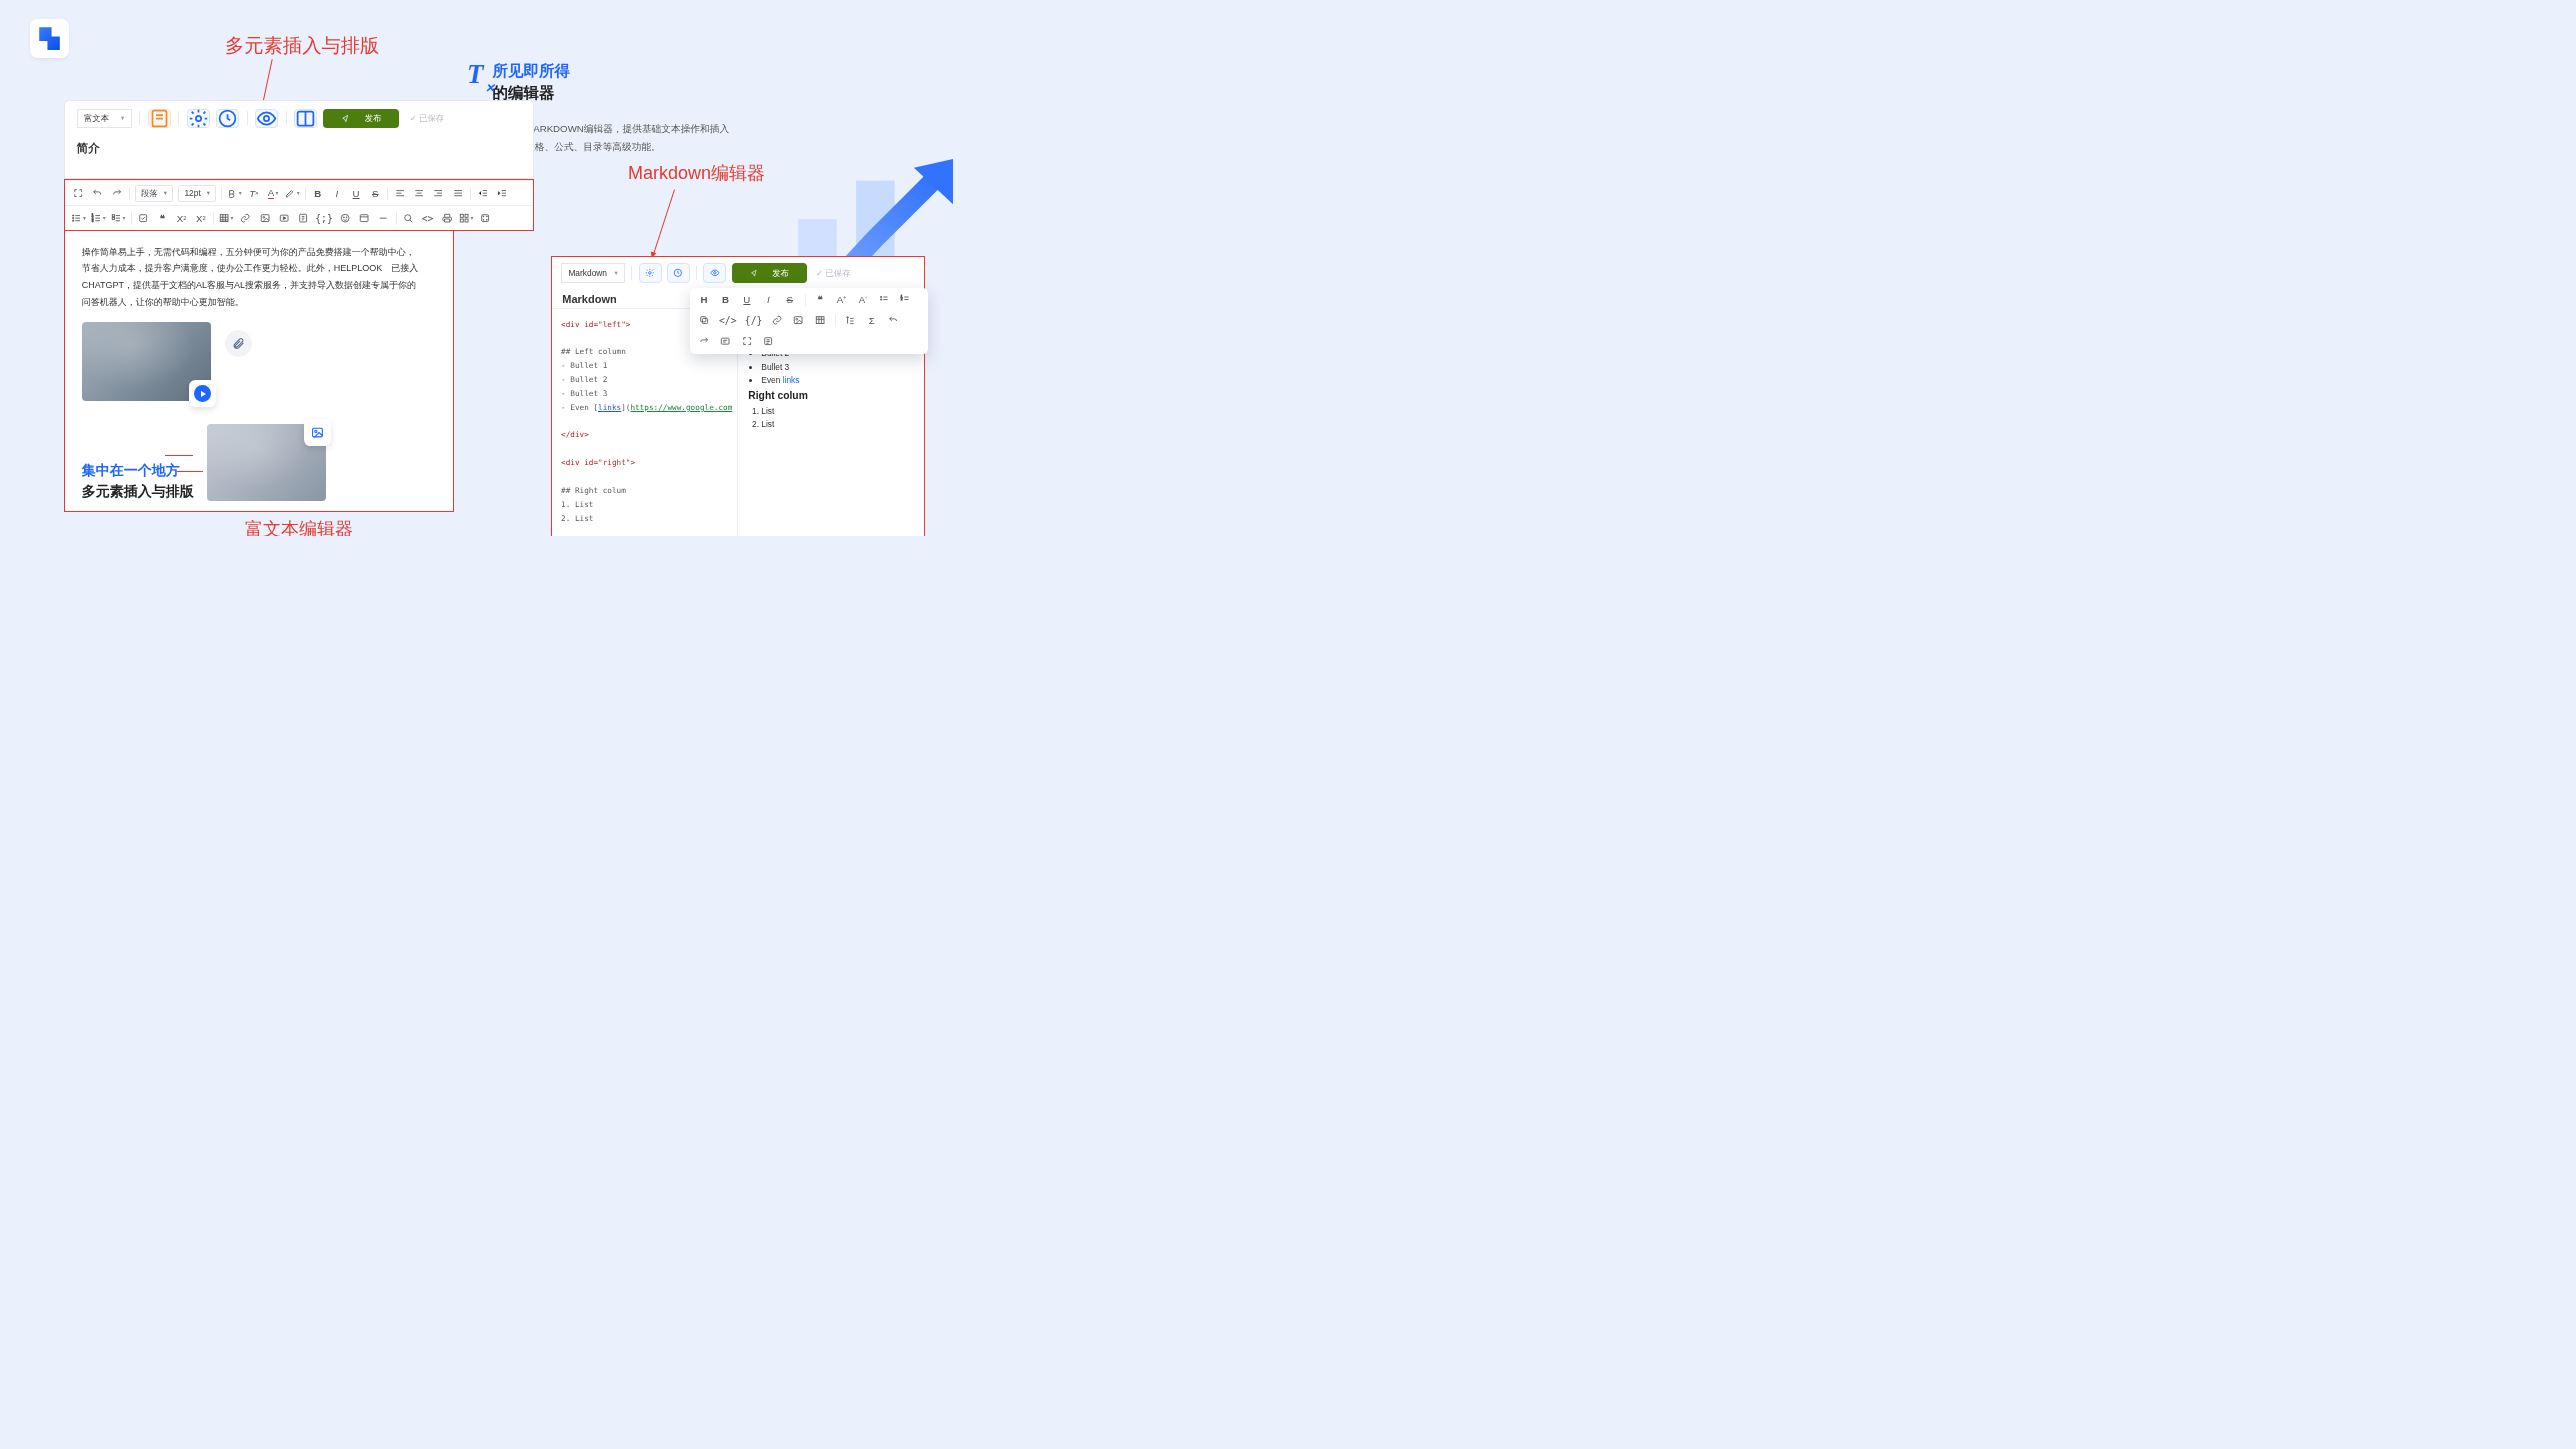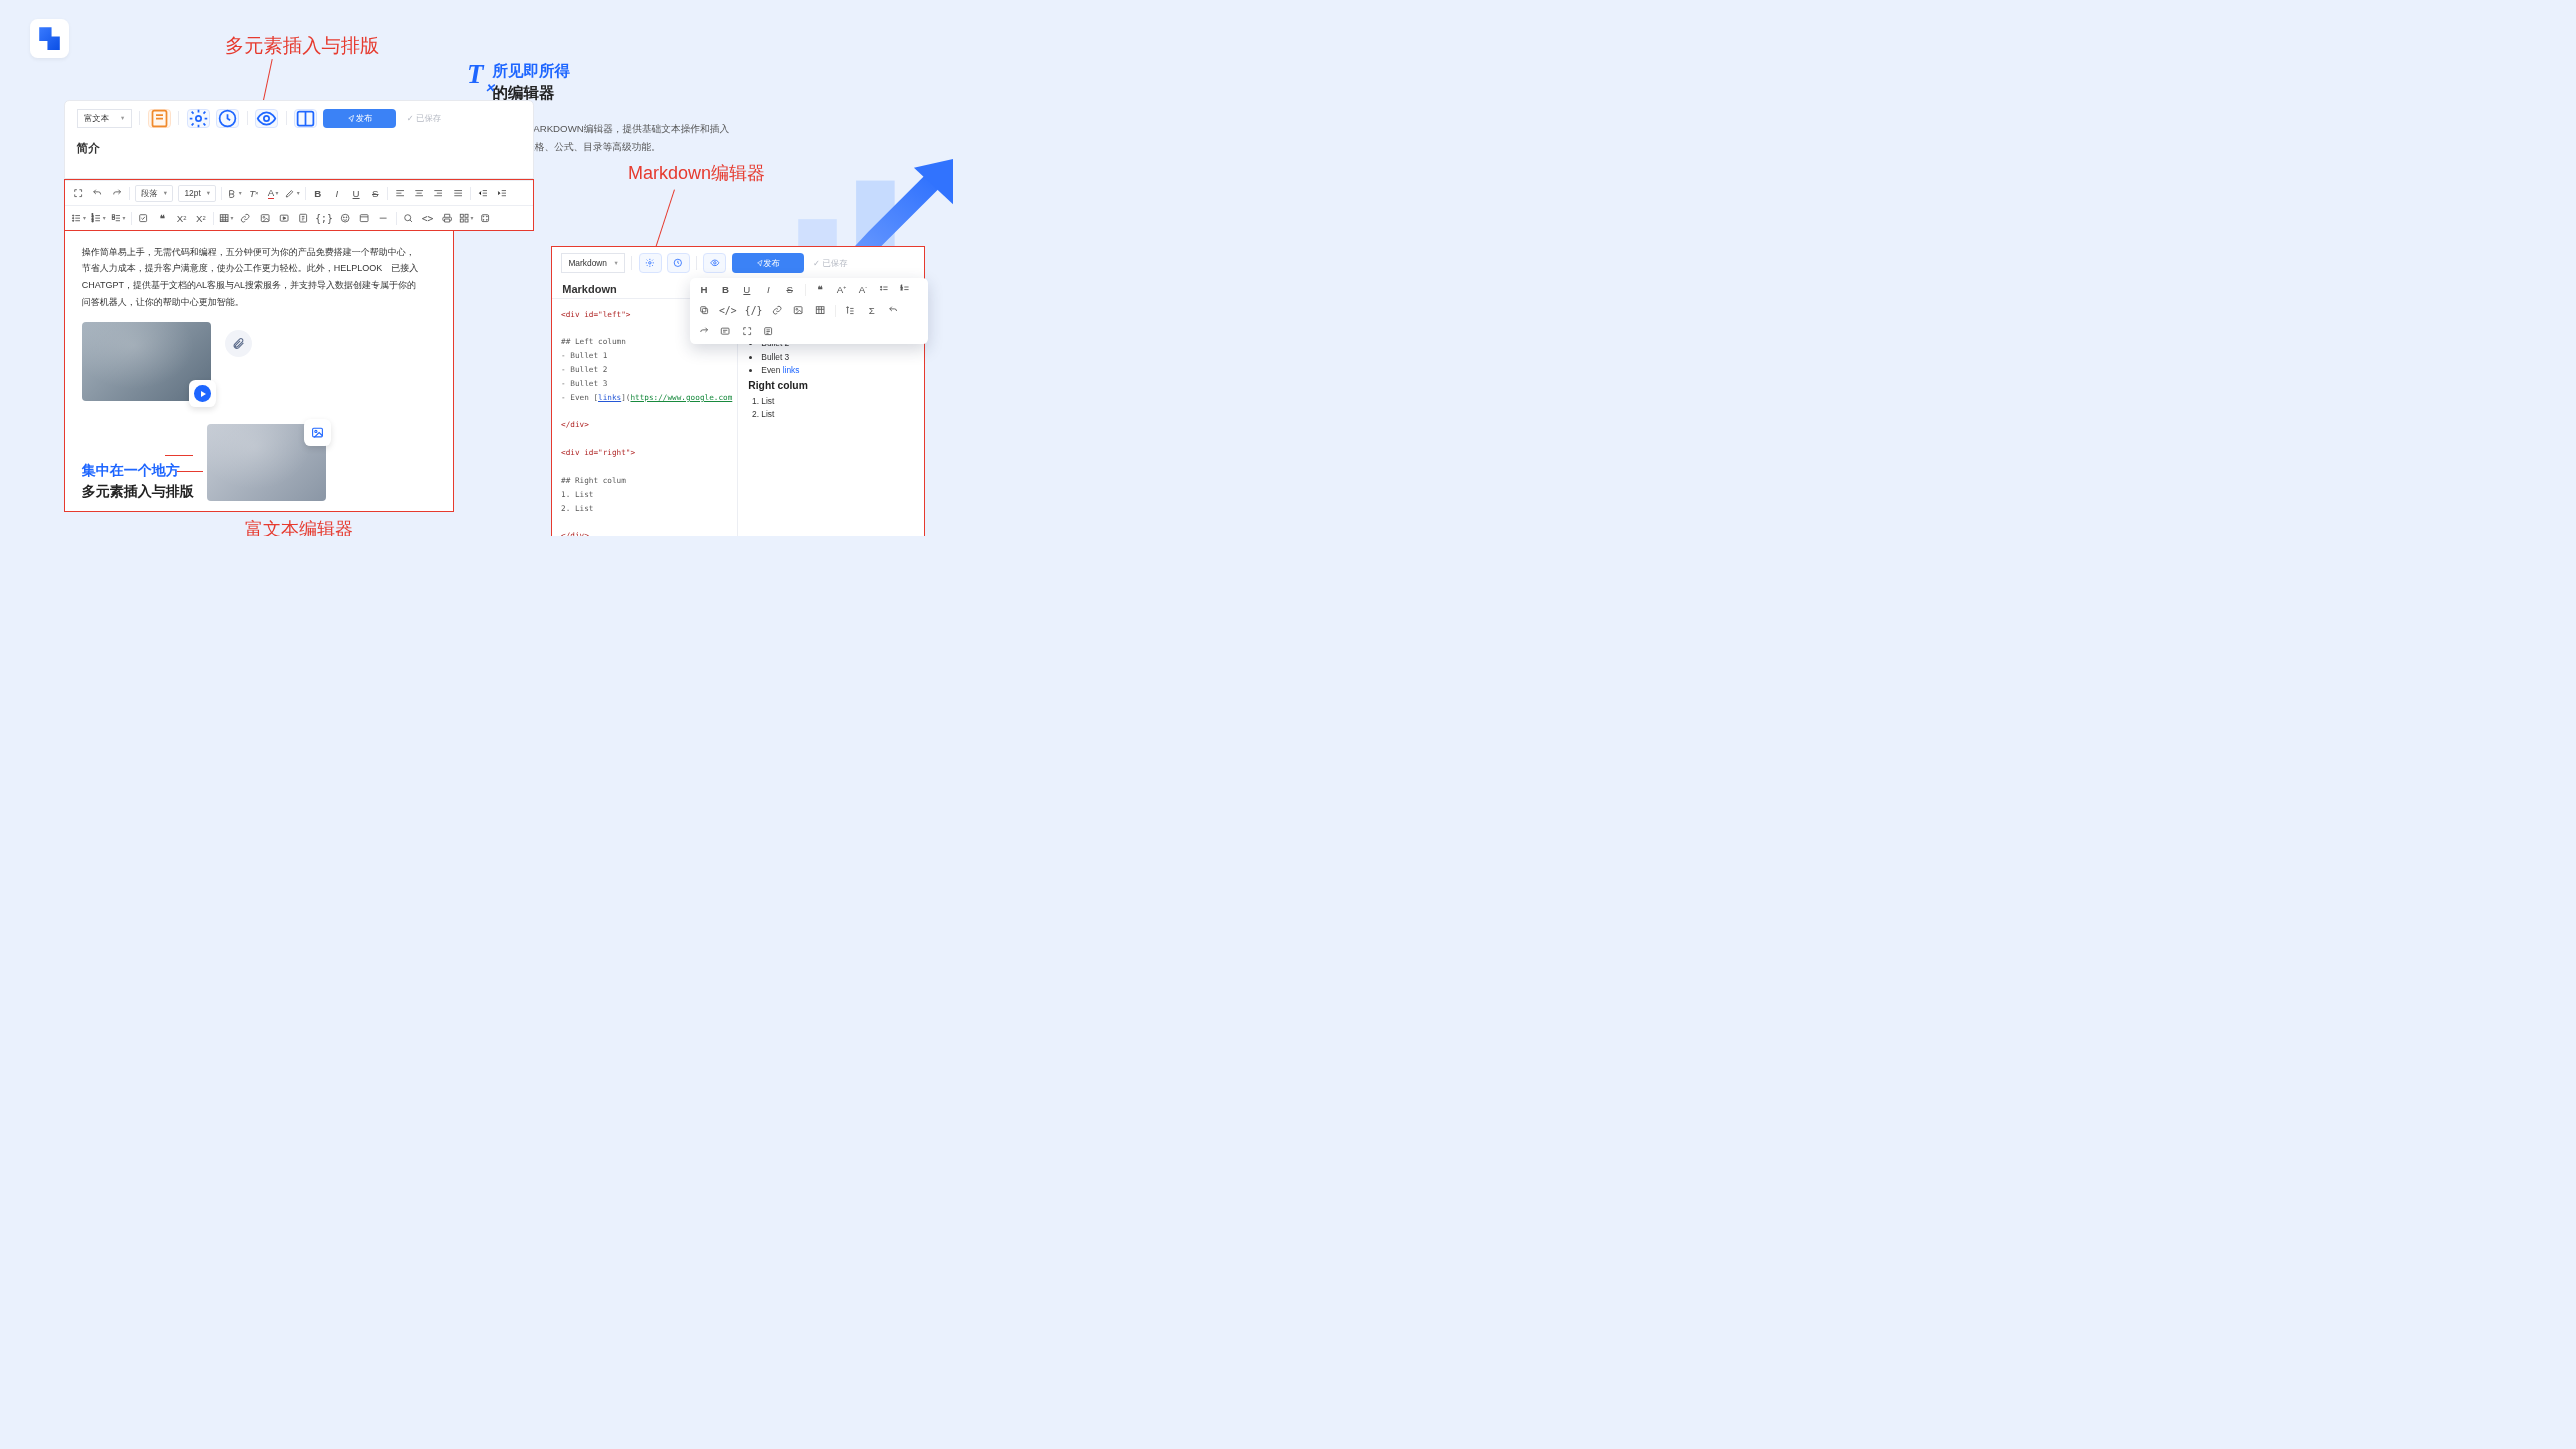--- a/index.html
+++ b/index.html
@@ -112,22 +112,22 @@
   }
   .select .chev{color:#999;font-size:6.4px;}
   .iconbtn{
     width:23px;height:19.3px;border:0.6px solid #d8e4ff;border-radius:3.9px;
     background:#f4f8ff;color:#1e66ff;display:flex;align-items:center;justify-content:center;
     font-size:9.7px;
   }
   .iconbtn.orange{border-color:#ffe1c9;background:#fff7ef;color:#f08a2c;}
   .sep{width:0.6px;height:14px;background:#e8eaf0;margin:0 1.3px;}
   .publish{
-    height:19.3px;padding:0 24px;border-radius:3.9px;border:none;
-    background:#3b82f6;color:#fff;font-size:8.4px;display:flex;align-items:center;gap:0;
+    height:19.3px;padding:0 18px;border-radius:3.9px;border:none;
+    background:#4d7c0f;color:#fff;font-size:8.4px;display:flex;align-items:center;gap:15px;
   }
   .saved{color:#b5b9c3;font-size:8.4px;margin-left:3.9px;}
   .doc-title{
     margin-top:13px;font-weight:600;font-size:11.6px;color:#333;padding-bottom:22px;
   }
 
   .toolbar-red-box{
     border:1.3px solid #e63a2e;
   }
   .toolbar{
@@ -182,21 +182,21 @@
 
   .footnote{margin-top:7.7px;color:#555;font-size:9.7px;line-height:1.95;}
   .callout-rte{
     text-align:center;color:#e63a2e;font-size:18px;font-weight:500;margin-top:5.2px;
   }
   .strike-seg{position:absolute;top:455px;left:165px;width:28px;height:1.3px;background:#e63a2e;}
   .strike-seg2{position:absolute;top:471px;left:177px;width:26px;height:1.3px;background:#e63a2e;}
 
   
   .md-wrap{
-    position:absolute;top:246px;left:551px;width:374px;
+    position:absolute;top:256px;left:551px;width:374px;
     border:1.3px solid #e63a2e;background:#fff;
   }
   .md-top{padding:6.4px 9px 0 9px;}
   .md-topbar{display:flex;align-items:center;gap:5.2px;}
   .md-title{font-weight:700;font-size:11px;color:#333;margin:10.3px 0 2.6px 1.3px;}
   .md-body{
     display:grid;grid-template-columns:1fr 1fr;border-top:0.6px solid #eceef3;
   }
   .md-source{
     padding:9px 9px;border-right:0.6px solid #eceef3;font-family:Menlo,Consolas,monospace;

